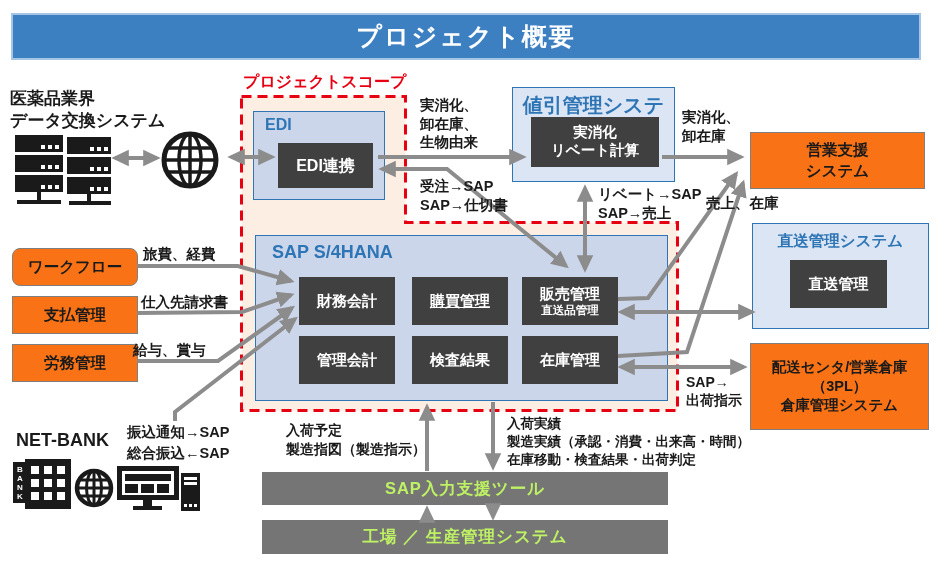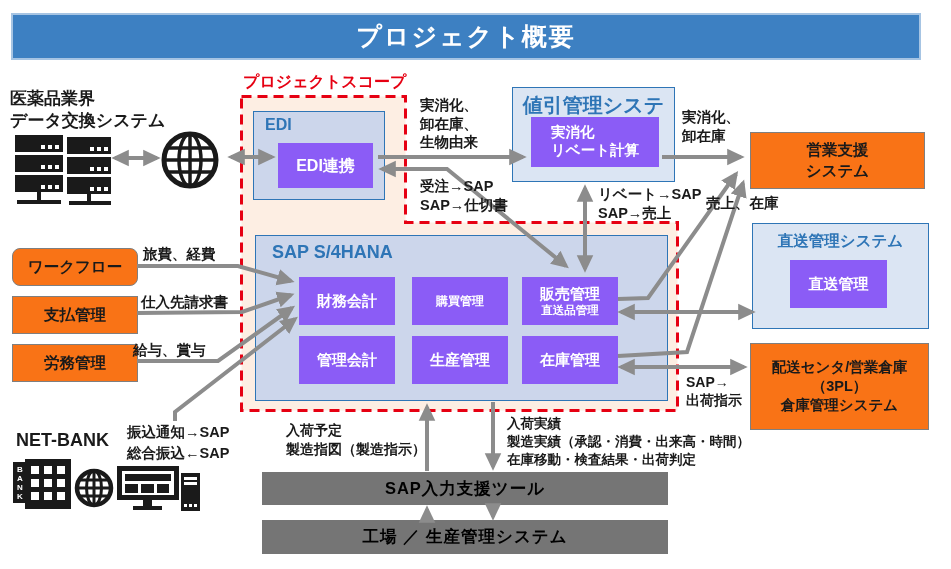--- a/index.html
+++ b/index.html
@@ -10,25 +10,25 @@
   #scope-layer{z-index:1;}
   .panelz{z-index:2;}
   #arrow-layer{z-index:3;}
   .lblz{z-index:4;}
 
   .title-bar{background:#3d80c2;border:2px solid #a6c4e3;display:flex;align-items:center;justify-content:center;
              color:#ffffff;font-weight:bold;font-size:25px;letter-spacing:2px;}
   .panel{background:#ccd6eb;border:1.6px solid #2e75b6;}
   .panel-light{background:#dbe5f3;border:1.6px solid #2e75b6;}
   .panel-label{color:#2e75b6;font-weight:bold;}
-  .mod{background:#8b5cf6;color:#ffffff;font-weight:bold;display:flex;flex-direction:column;
-       align-items:center;justify-content:center;text-align:left;line-height:1.22;}
+  .mod{background:#404040;color:#ffffff;font-weight:bold;display:flex;flex-direction:column;
+       align-items:center;justify-content:center;text-align:center;line-height:1.22;}
   .graybox{background:#f97316;border:1.6px solid #7f7f7f;display:flex;align-items:center;justify-content:center;
            font-weight:bold;color:#1a1a1a;text-align:center;line-height:1.3;}
-  .bar{background:#757575;color:#000000;font-weight:bold;display:flex;align-items:center;justify-content:center;
+  .bar{background:#757575;color:#bef264;font-weight:bold;display:flex;align-items:center;justify-content:center;
        font-size:16.5px;letter-spacing:1px;}
   .lbl{font-weight:bold;color:#1a1a1a;white-space:pre-line;line-height:1.28;}
   .pre{white-space:pre-line;}
   .red{color:#e60012;}
   .bank-sign{background:#1a1a1a;color:#ffffff;font-weight:bold;font-size:8px;
              writing-mode:vertical-rl;text-orientation:upright;display:flex;align-items:center;justify-content:center;
              letter-spacing:0px;line-height:1;}
 </style>
 </head>
 <body>
@@ -51,27 +51,27 @@
   <div class="abs panelz panel-light" style="left:512px;top:87px;width:161px;height:93px;">
     <div class="panel-label" style="padding-top:4px;text-align:center;font-size:20px;">値引管理システム</div>
   </div>
   <div class="abs panelz mod pre" style="left:531px;top:117px;width:128px;height:50px;font-size:14.5px;">実消化
 リベート計算</div>
 
   <div class="abs panelz panel" style="left:255px;top:235px;width:411px;height:164px;">
     <div class="panel-label" style="padding:6px 0 0 16px;font-size:18px;">SAP S/4HANA</div>
   </div>
   <div class="abs panelz mod" style="left:299px;top:277px;width:96px;height:48px;font-size:15px;">財務会計</div>
-  <div class="abs panelz mod" style="left:412px;top:277px;width:96px;height:48px;font-size:12px;">購買管理</div>
+  <div class="abs panelz mod" style="left:412px;top:277px;width:96px;height:48px;font-size:15px;text-decoration:underline;">購買管理</div>
   <div class="abs panelz mod" style="left:522px;top:277px;width:96px;height:48px;">
     <span style="font-size:15px;">販売管理</span>
     <span style="font-size:11.5px;">直送品管理</span>
   </div>
   <div class="abs panelz mod" style="left:299px;top:336px;width:96px;height:48px;font-size:15px;">管理会計</div>
-  <div class="abs panelz mod" style="left:412px;top:336px;width:96px;height:48px;font-size:15px;">生産管理</div>
+  <div class="abs panelz mod" style="left:412px;top:336px;width:96px;height:48px;font-size:15px;">検査結果</div>
   <div class="abs panelz mod" style="left:522px;top:336px;width:96px;height:48px;font-size:15px;">在庫管理</div>
 
   <div class="abs panelz graybox" style="left:12px;top:248px;width:124px;height:36px;font-size:15.5px;border-radius:8px;">ワークフロー</div>
   <div class="abs panelz graybox" style="left:12px;top:296px;width:124px;height:36px;font-size:15.5px;">支払管理</div>
   <div class="abs panelz graybox" style="left:12px;top:344px;width:124px;height:36px;font-size:15.5px;">労務管理</div>
 
   <div class="abs panelz graybox pre" style="left:750px;top:132px;width:173px;height:55px;font-size:15.5px;">営業支援
 システム</div>
   <div class="abs panelz panel-light" style="left:752px;top:223px;width:175px;height:104px;">
     <div class="panel-label" style="padding-top:7px;text-align:center;font-size:15.5px;">直送管理システム</div>

